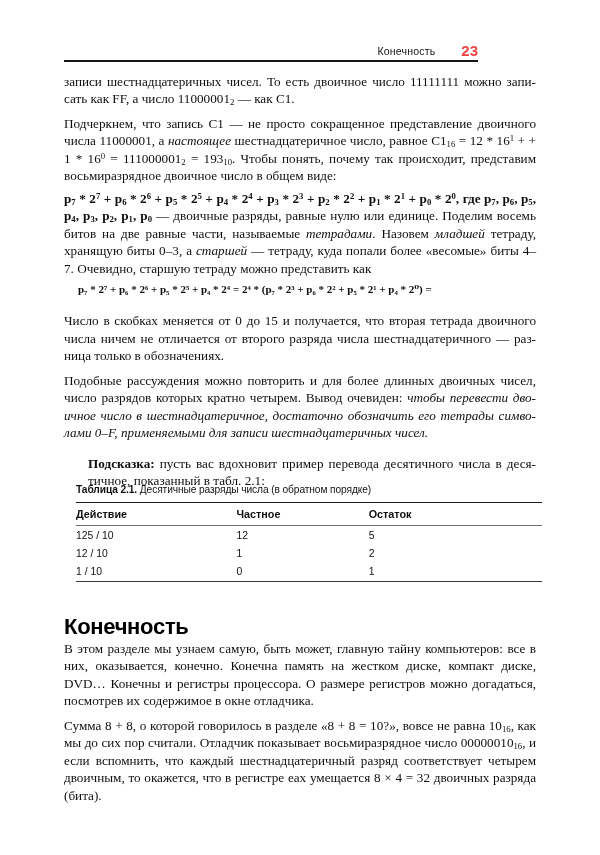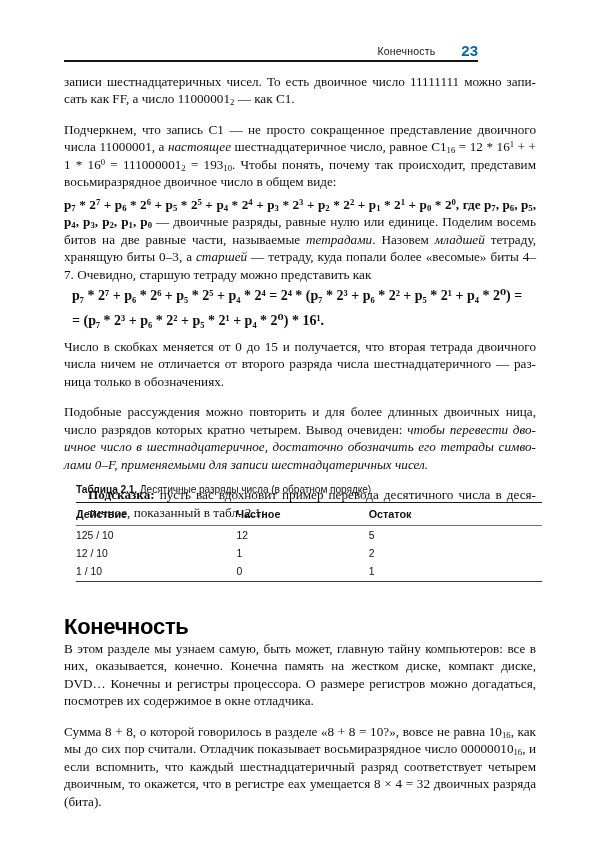--- a/index.html
+++ b/index.html
@@ -33,21 +33,21 @@
     font-family: "Liberation Sans", "DejaVu Sans", sans-serif;
     font-size: 10.5px;
     letter-spacing: 0.2px;
     color: #141414;
     padding-bottom: 1px;
   }
   .runhead-pageno {
     font-family: "Liberation Sans", "DejaVu Sans", sans-serif;
     font-size: 15px;
     font-weight: bold;
-    color: #0369a1;
+    color: #ef4444;
     line-height: 1;
   }
   .runhead-rule {
     position: absolute;
     left: 64px;
     right: 64px;
     top: 60px;
     height: 2px;
     background: #161616;
   }
@@ -61,40 +61,40 @@
   }
   p.body {
     margin: 0 0 0 0;
     font-size: 13.2px;
     line-height: 17.45px;
     text-align: justify;
     text-justify: inter-word;
     -webkit-hyphens: manual;
     hyphens: manual;
   }
-  p.gap { margin-top: 13px; }
+  p.gap { margin-top: 7px; }
   p.nogap { margin-top: 0px; }
 
   .it { font-style: italic; }
   .bd { font-weight: bold; }
 
   sub, sup {
     font-size: 0.66em;
     line-height: 0;
   }
   sub { vertical-align: -0.22em; }
   sup { vertical-align: 0.46em; }
 
   
   .formula {
     font-weight: bold;
-    font-size: 14px;
+    font-size: 11px;
     line-height: 17.45px;
     text-align: left;
-    margin: 8px;
+    margin: 14px;
   }
   .formula-just {
     font-weight: bold;
     font-size: 13.2px;
     line-height: 17.45px;
     text-align: justify;
     margin: 0;
   }
 
   
@@ -189,25 +189,24 @@
 
   <div class="content">
 
     <p class="body nogap"><span>записи шестнадцатеричных чисел. То есть двоичное число 11111111 можно запи­сать как FF, а число 11000001</span><sub>2</sub><span> — как C1.</span></p>
 
     <p class="body gap"><span>Подчеркнем, что запись C1 — не просто сокращенное представление двоичного числа 11000001, а </span><span class="it">настоящее</span><span> шестнадцатеричное число, равное C1</span><sub>16</sub><span> = 12 * 16</span><sup>1</sup><span> + + 1 * 16</span><sup>0</sup><span> = 111000001</span><sub>2</sub><span> = 193</span><sub>10</sub><span>. Чтобы понять, почему так происходит, предста­вим восьмиразрядное двоичное число в общем виде:</span></p>
 
     <p class="formula-just" style="margin-top:5px;"><span id="f1"><span>p<sub>7</sub> * 2<sup>7</sup></span> + <span>p<sub>6</sub> * 2<sup>6</sup></span> + <span>p<sub>5</sub> * 2<sup>5</sup></span> + <span>p<sub>4</sub> * 2<sup>4</sup></span> + <span>p<sub>3</sub> * 2<sup>3</sup></span> + <span>p<sub>2</sub> * 2<sup>2</sup></span> + <span>p<sub>1</sub> * 2<sup>1</sup></span> + <span>p<sub>0</sub> * 2<sup>0</sup></span></span><span class="bd">, где p</span><span id="f1subs" class="bd"><sub>7</sub>, p<sub>6</sub>, p<sub>5</sub>, p<sub>4</sub>, p<sub>3</sub>, p<sub>2</sub>, p<sub>1</sub>, p<sub>0</sub></span><span style="font-weight:normal;"> — двоичные разряды, равные нулю или единице. Поделим восемь битов на две равные части, называемые </span><span class="it" style="font-weight:normal;">тетрадами</span><span style="font-weight:normal;">. Назовем </span><span class="it" style="font-weight:normal;">младшей</span><span style="font-weight:normal;"> тетраду, хранящую биты 0–3, а </span><span class="it" style="font-weight:normal;">старшей</span><span style="font-weight:normal;"> — тетраду, куда попали более «весомые» биты 4–7. Очевидно, старшую тетраду можно представить как</span></p>
 
     <p class="formula" style="margin-top:4px;">p₇ * 2⁷ + p₆ * 2⁶ + p₅ * 2⁵ + p₄ * 2⁴ = 2⁴ * (p₇ * 2³ + p₆ * 2² + p₅ * 2¹ + p₄ * 2⁰) =</p>
-    <p class="formula">= (p₇ * 2³ + p₆ * 2² + p₅ * 2¹ + p₄ * 2⁰) * 16¹.</p>
 
     <p class="body" style="margin-top:5px;">Число в скобках меняется от 0 до 15 и получается, что вторая тетрада двоичного числа ничем не отличается от второго разряда числа шестнадцатеричного — раз­ница только в обозначениях.</p>
 
-    <p class="body gap"><span>Подобные рассуждения можно повторить и для более длинных двоичных ница, число разрядов которых кратно четырем. Вывод очевиден: </span><span class="it">чтобы перевести дво­ичное число в шестнадцатеричное, достаточно обозначить его тетрады симво­лами 0–F, применяемыми для записи шестнадцатеричных чисел.</span></p>
+    <p class="body gap"><span>Подобные рассуждения можно повторить и для более длинных двоичных чисел, число разрядов которых кратно четырем. Вывод очевиден: </span><span class="it">чтобы перевести дво­ичное число в шестнадцатеричное, достаточно обозначить его тетрады симво­лами 0–F, применяемыми для записи шестнадцатеричных чисел.</span></p>
 
 
     <div class="hintblock"><span class="bd">Подсказка:</span><span> пусть вас вдохновит пример перевода десятичного числа в деся­тичное, показанный в табл. 2.1:</span></div>
 
   </div>
 
   <div class="table-wrap">
     <div class="table-caption"><span class="cap-strong">Таблица 2.1.</span><span> Десятичные разряды числа (в обратном порядке)</span></div>
     <table class="dtable">
       <thead>

